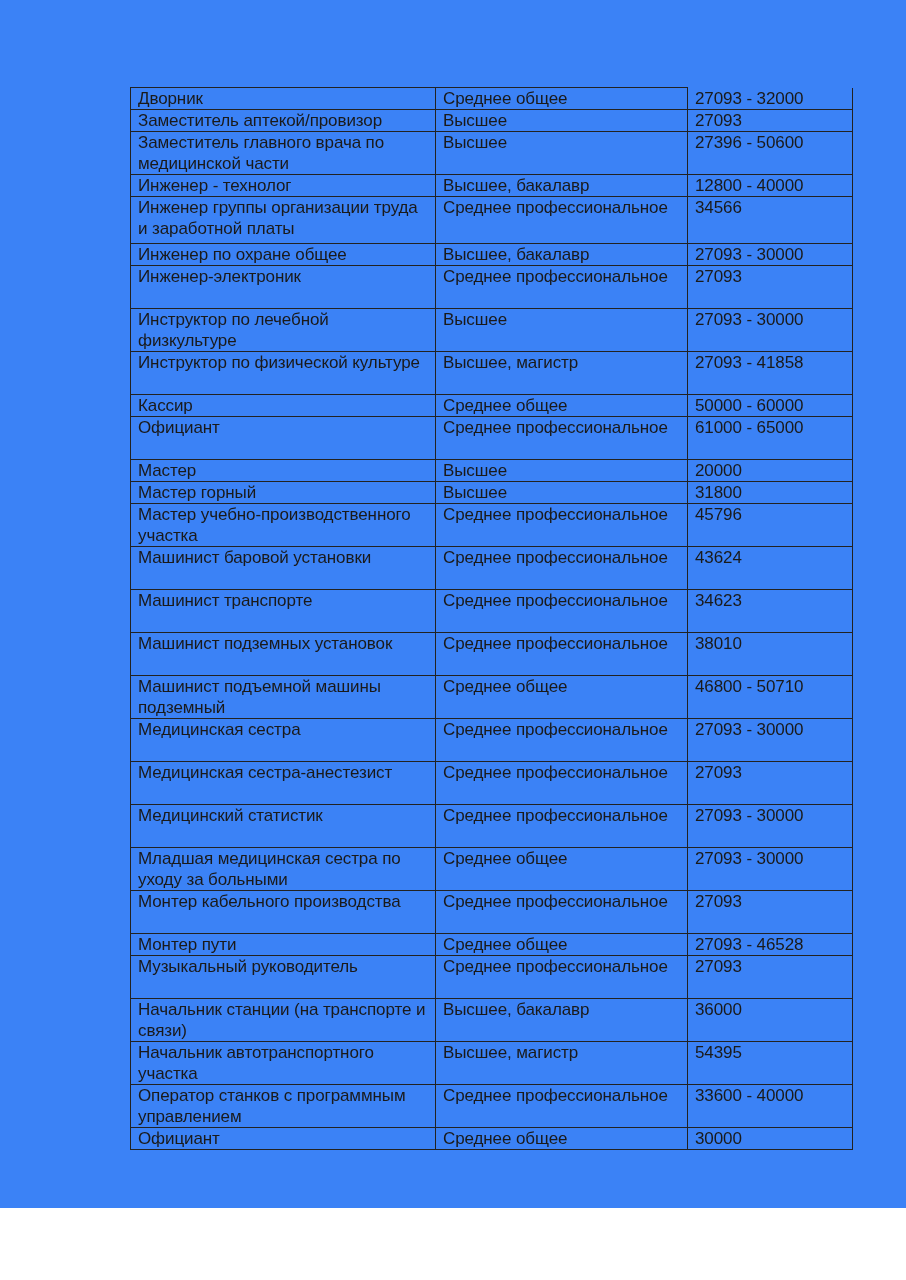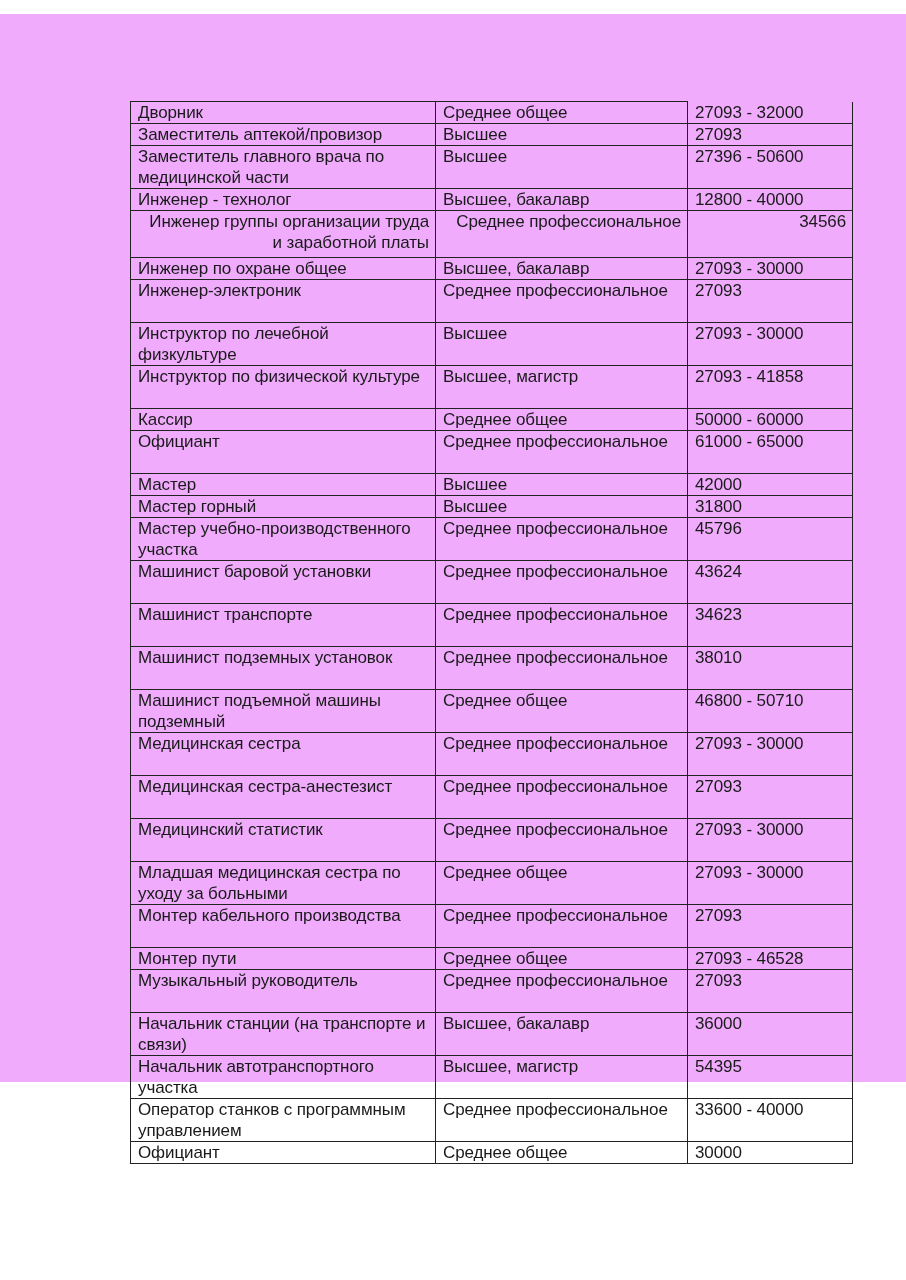--- a/index.html
+++ b/index.html
@@ -1,35 +1,35 @@
 <!DOCTYPE html>
 <html><head>
 <meta charset="utf-8">
 <style>
   html, body { margin: 0; padding: 0; background: #ffffff; }
   body { width: 906px; height: 1280px; position: relative; overflow: hidden; }
-  .page { position: absolute; left: 0; top: 14px; width: 906px; height: 1068px; background: #f0abfc; }
+  .page { position: absolute; left: 0; top: 0; width: 906px; height: 1208px; background: #3b82f6; }
   table.jobs {
     position: absolute; left: 130px; top: 87px; width: 722px;
     border-collapse: collapse; table-layout: fixed;
     font-family: "Liberation Sans", sans-serif; font-size: 17px; color: #1a1a1a;
     line-height: 21px;
   }
   table.jobs col.c1 { width: 305px; }
   table.jobs col.c2 { width: 252px; }
   table.jobs col.c3 { width: 165px; }
   table.jobs td {
     border: 1px solid #222; vertical-align: top;
     padding: 0 6px 0 7px; letter-spacing: -0.1px;
   }
   table.jobs tr:first-child td { border-top: 1px solid #222; }
   table.jobs tr:first-child td.c3 { border-top: none; }
   tr.r1 td { height: 21px; }
   tr.r2 td { height: 42px; }
-  tr.rt td { height: 46px; text-align: right; }
+  tr.rt td { height: 46px; }
 </style>
 </head>
 <body>
 
 <div class="page">
   <table class="jobs">
     <colgroup>
         <col class="c1">
         <col class="c2">
         <col class="c3">
@@ -86,21 +86,21 @@
           <td class="c3">50000 - 60000</td>
         </tr>
         <tr class="r2">
           <td class="c1">Официант</td>
           <td class="c2">Среднее профессиональное</td>
           <td class="c3">61000 - 65000</td>
         </tr>
         <tr class="r1">
           <td class="c1">Мастер</td>
           <td class="c2">Высшее</td>
-          <td class="c3">42000</td>
+          <td class="c3">20000</td>
         </tr>
         <tr class="r1">
           <td class="c1">Мастер горный</td>
           <td class="c2">Высшее</td>
           <td class="c3">31800</td>
         </tr>
         <tr class="r2">
           <td class="c1">Мастер учебно-производственного участка</td>
           <td class="c2">Среднее профессиональное</td>
           <td class="c3">45796</td>

